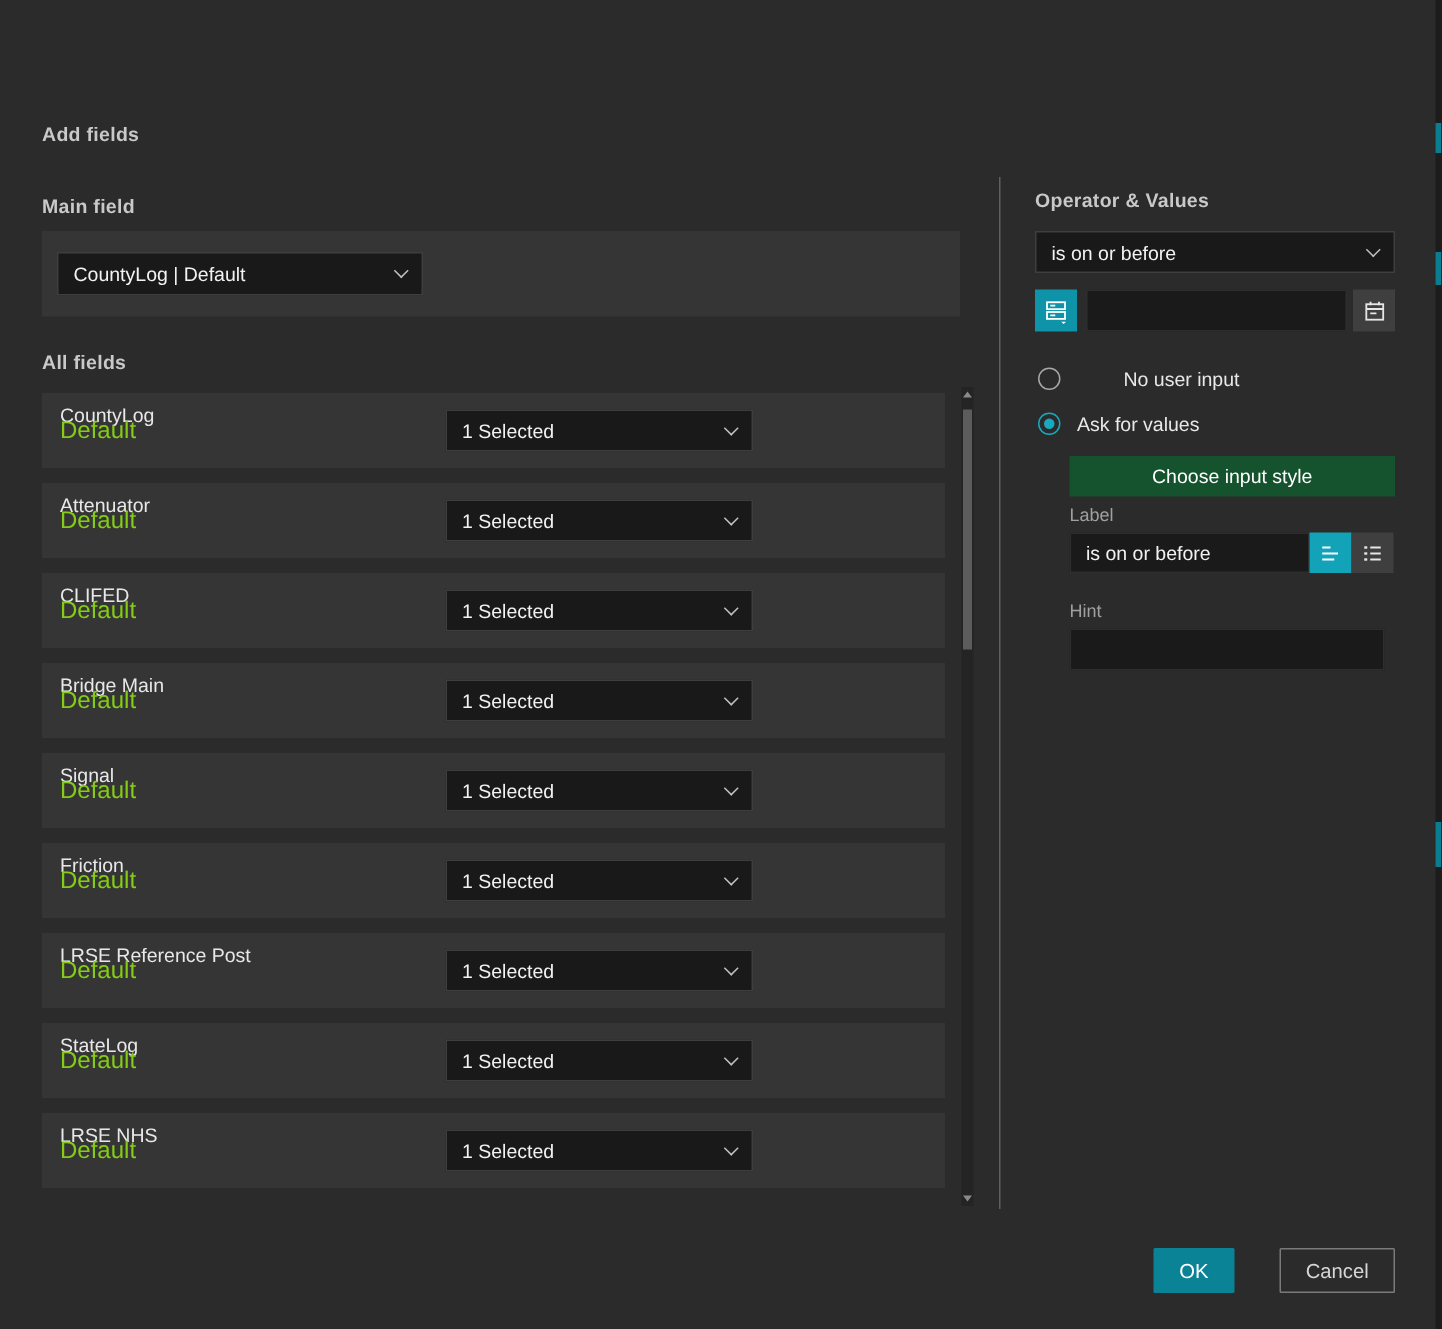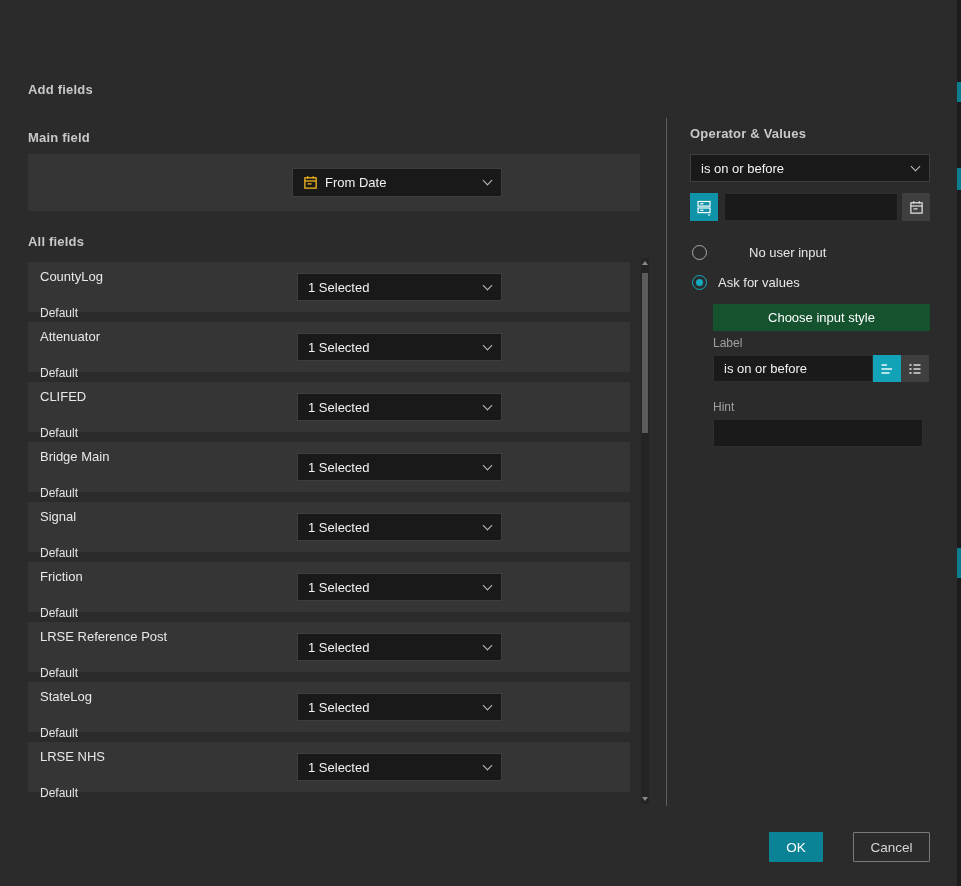--- a/index.html
+++ b/index.html
@@ -36,21 +36,21 @@
   .txtbox { position:absolute; background:#1a1a1a; border:1px solid #2e2e2e;
     display:flex; align-items:center; padding:0 10px; font-size:13px; color:#f2f2f2; }
 
   
   .main-panel { position:absolute; left:28px; top:154px; width:612px; height:57px; background:#353535; }
 
   
   .fields-list { position:absolute; left:28px; top:262px; width:602px; }
   .field-row { position:relative; width:602px; height:50px; background:#353535; margin-bottom:10px; }
   .field-name { position:absolute; left:12px; top:7px;  font-size:13px; color:#e8e8e8; }
-  .field-sub  { position:absolute; left:12px; top:44px; font-size:12px; color:#e5e5e5; }
+  .field-sub  { position:absolute; left:12px; top:17px; font-size:16px; color:#84cc16; }
   .row-sel { left:269px; top:11px; width:205px; height:28px; }
 
   
   .scrollbar { position:absolute; left:641px; top:258px; width:8px; height:546px; background:#242424; }
   .sb-arrow-up { position:absolute; left:1px; top:3px; width:0; height:0;
     border-left:3px solid transparent; border-right:3px solid transparent; border-bottom:4px solid #8a8a8a; }
   .sb-thumb { position:absolute; left:1px; top:15px; width:6px; height:160px; background:#5c5c5c; }
   .sb-arrow-down { position:absolute; left:1px; bottom:3px; width:0; height:0;
     border-left:3px solid transparent; border-right:3px solid transparent; border-top:4px solid #8a8a8a; }
 
@@ -92,29 +92,22 @@
 
 <div class="dialog-wrap">
 <div class="dialog">
 
 
   <div class="h-sec" style="left:28px; top:82px;">Add fields</div>
   <div class="h-sec" style="left:28px; top:130px;">Main field</div>
   <div class="h-sec" style="left:28px; top:234px;">All fields</div>
 
   <div class="main-panel">
-    <div class="sel" style="left:264px; top:14px; width:210px; height:29px;">
-      <svg width="15" height="15" viewBox="0 0 16 16" fill="none" stroke="#f0b41e" stroke-width="1.4">
-        <rect x="2" y="3" width="12" height="11"></rect>
-        <line x1="2" y1="6.4" x2="14" y2="6.4"></line>
-        <line x1="5" y1="1.2" x2="5" y2="3.8"></line>
-        <line x1="11" y1="1.2" x2="11" y2="3.8"></line>
-        <line x1="4.8" y1="9.5" x2="9.2" y2="9.5"></line>
-      </svg>
-      <span class="grow">From Date</span>
+    <div class="sel" style="left:10px; top:14px; width:244px; height:29px;">
+      <span class="grow">CountyLog | Default</span>
       <span class="chev"></span>
     </div>
   </div>
 
   <div class="fields-list">
     <div class="field-row">
       <div class="field-name">CountyLog</div>
       <div class="field-sub">Default</div>
       <div class="sel row-sel">
         <span class="grow">1 Selected</span>

